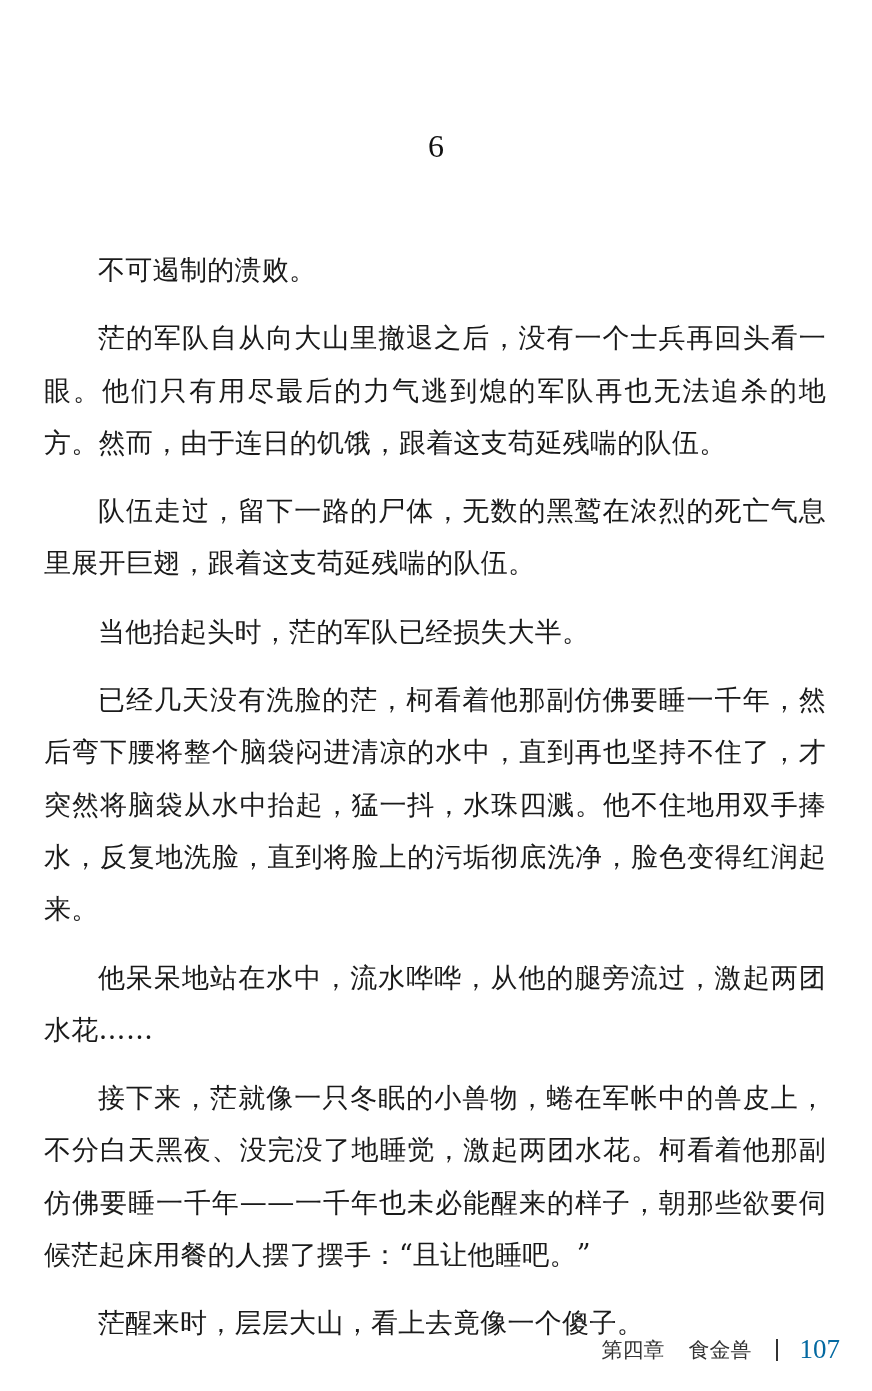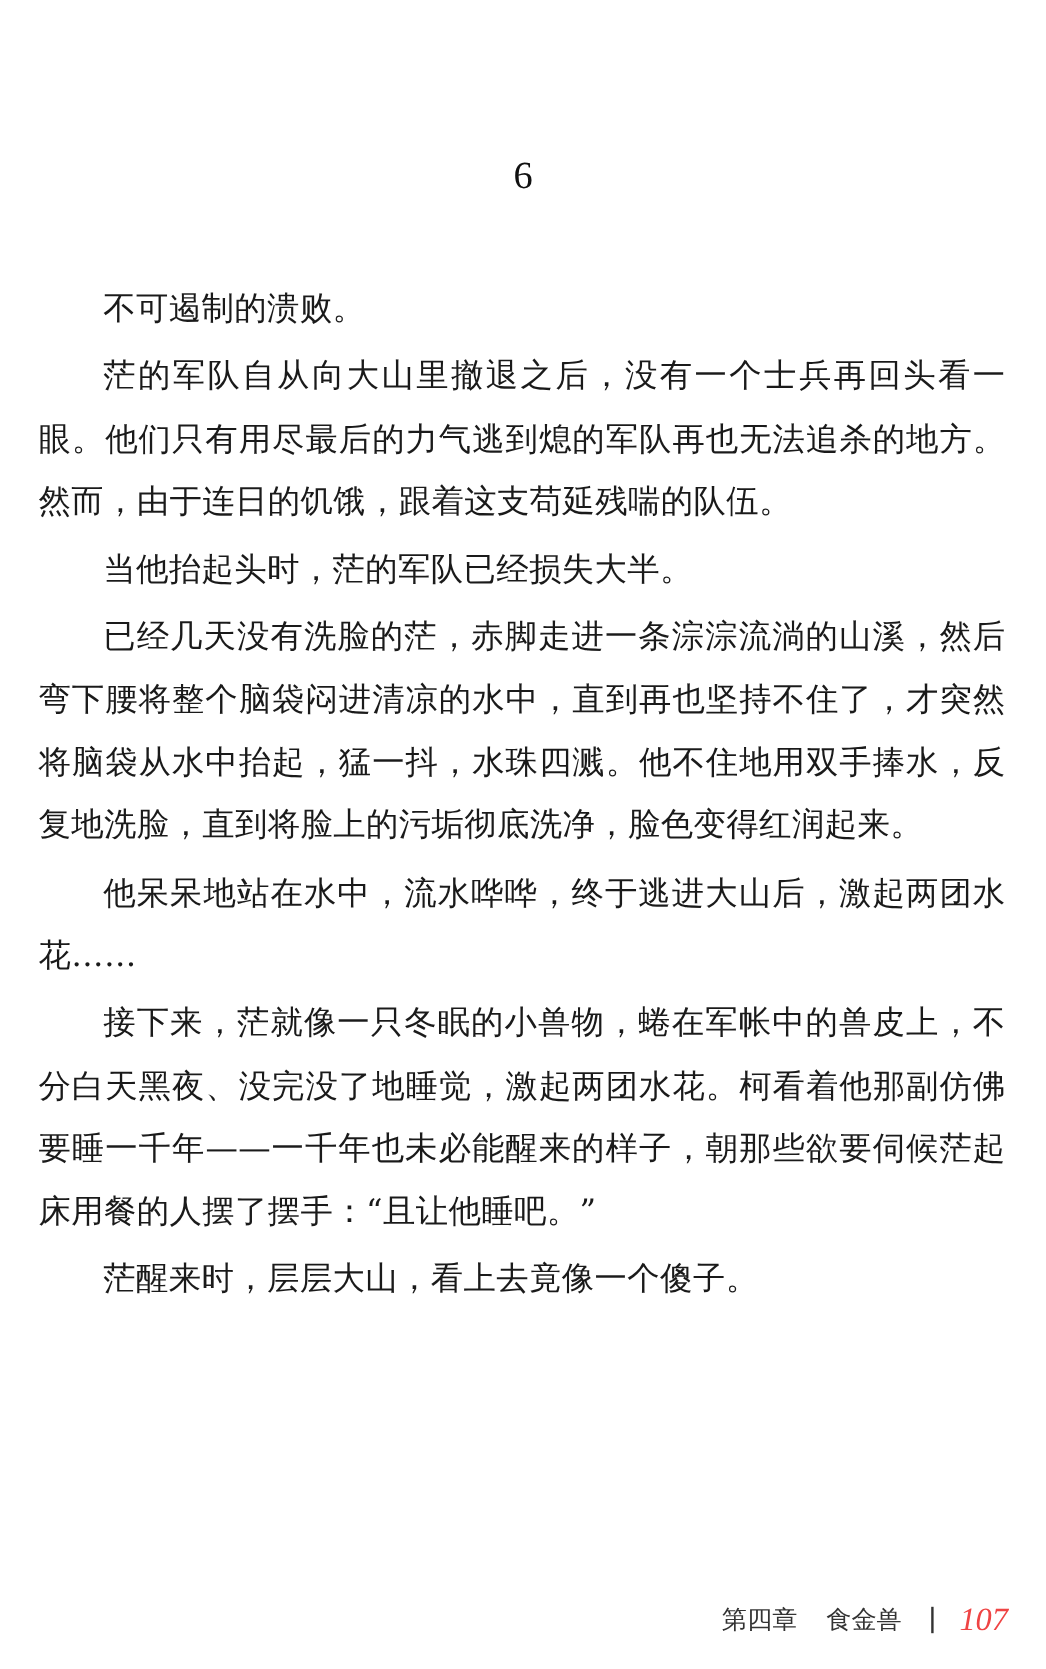--- a/index.html
+++ b/index.html
@@ -31,21 +31,21 @@
       top: 228px;
       left: 28px;
       width: 814px;
       font-size: 27px;
       line-height: 52.3px;
       text-align: justify;
       text-justify: inter-character;
       letter-spacing: 0.3px;
     }
     .body-text p {
-      margin: 4px;
+      margin: 16px;
       text-indent: 2em;
       text-align: justify;
     }
     .footer {
       position: absolute;
       top: 1334px;
       right: 32px;
       display: flex;
       align-items: center;
       font-size: 21px;
@@ -57,36 +57,36 @@
     }
     .footer .sep {
       display: inline-block;
       width: 2px;
       height: 22px;
       background: #333;
       margin-right: 22px;
     }
     .footer .page-no {
       font-family: "Liberation Serif", "DejaVu Serif", serif;
-      font-style: italic;
       font-size: 27px;
-      color: #ef4444;
+      color: #0369a1;
     }
   </style>
 </head>
 <body>
 
 <div class="section-number">6</div>
 
 <div class="body-text">
   <p>不可遏制的溃败。</p>
   <p>茫的军队自从向大山里撤退之后，没有一个士兵再回头看一眼。他们只有用尽最后的力气逃到熄的军队再也无法追杀的地方。然而，由于连日的饥饿，跟着这支苟延残喘的队伍。</p>
+  <p>队伍走过，留下一路的尸体，无数的黑鹫在浓烈的死亡气息里展开巨翅，跟着这支苟延残喘的队伍。</p>
   <p>当他抬起头时，茫的军队已经损失大半。</p>
-  <p>已经几天没有洗脸的茫，赤脚走进一条淙淙流淌的山溪，然后弯下腰将整个脑袋闷进清凉的水中，直到再也坚持不住了，才突然将脑袋从水中抬起，猛一抖，水珠四溅。他不住地用双手捧水，反复地洗脸，直到将脸上的污垢彻底洗净，脸色变得红润起来。</p>
-  <p>他呆呆地站在水中，流水哗哗，终于逃进大山后，激起两团水花……</p>
+  <p>已经几天没有洗脸的茫，柯看着他那副仿佛要睡一千年，然后弯下腰将整个脑袋闷进清凉的水中，直到再也坚持不住了，才突然将脑袋从水中抬起，猛一抖，水珠四溅。他不住地用双手捧水，反复地洗脸，直到将脸上的污垢彻底洗净，脸色变得红润起来。</p>
+  <p>他呆呆地站在水中，流水哗哗，从他的腿旁流过，激起两团水花……</p>
   <p>接下来，茫就像一只冬眠的小兽物，蜷在军帐中的兽皮上，不分白天黑夜、没完没了地睡觉，激起两团水花。柯看着他那副仿佛要睡一千年——一千年也未必能醒来的样子，朝那些欲要伺候茫起床用餐的人摆了摆手：“且让他睡吧。”</p>
   <p>茫醒来时，层层大山，看上去竟像一个傻子。</p>
 </div>
 
 <div class="footer">
   <span class="chapter">第四章</span>
   <span class="chapter">食金兽</span>
   <span class="sep"></span>
   <span class="page-no">107</span>
 </div>

